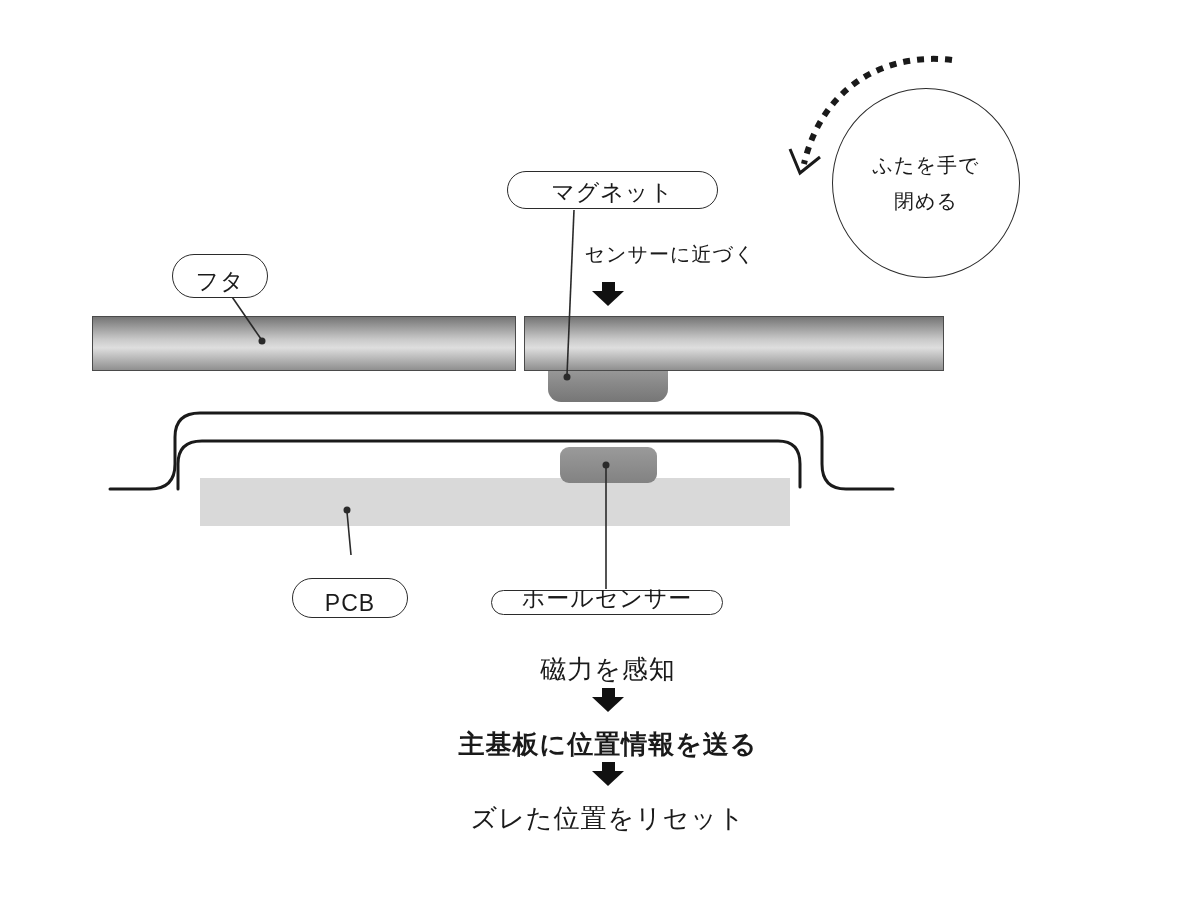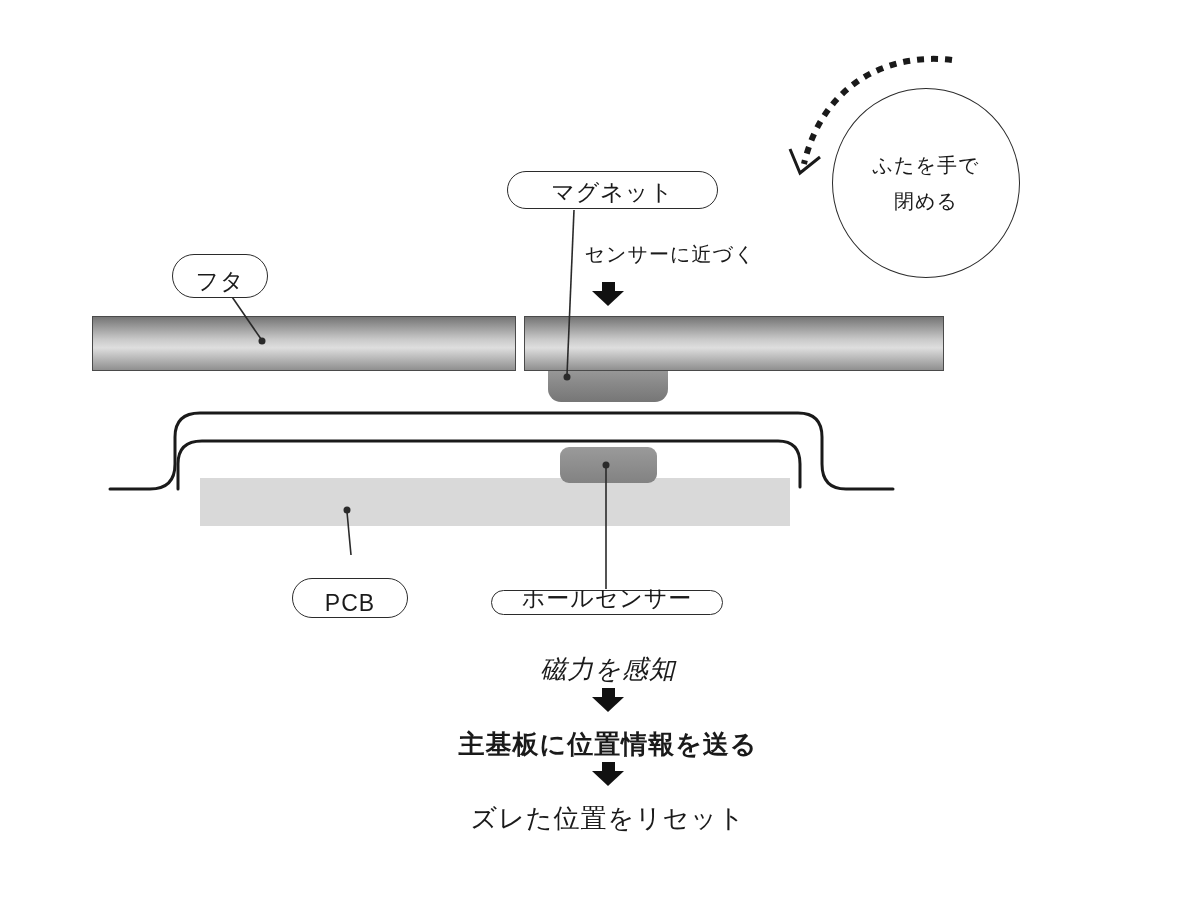--- a/index.html
+++ b/index.html
@@ -170,21 +170,21 @@
     <div>ふたを手で</div>
     <div>閉める</div>
   </div>
 
   <div class="free-text" style="left:670px; top:241px;">センサーに近づく</div>
   <div class="block-arrow" style="left:592px; top:282px;">
     <div class="stem"></div>
     <div class="head"></div>
   </div>
 
-  <div class="free-text flow-text" style="left:608px; top:652px;font-style:italic;">磁力を感知</div>
+  <div class="free-text flow-text" style="left:608px; top:652px;">磁力を感知</div>
   <div class="block-arrow" style="left:592px; top:688px;">
     <div class="stem"></div>
     <div class="head"></div>
   </div>
   <div class="free-text flow-text" style="left:608px; top:727px;font-weight:bold;">主基板に位置情報を送る</div>
   <div class="block-arrow" style="left:592px; top:762px;">
     <div class="stem"></div>
     <div class="head"></div>
   </div>
   <div class="free-text flow-text" style="left:608px; top:801px;">ズレた位置をリセット</div>

